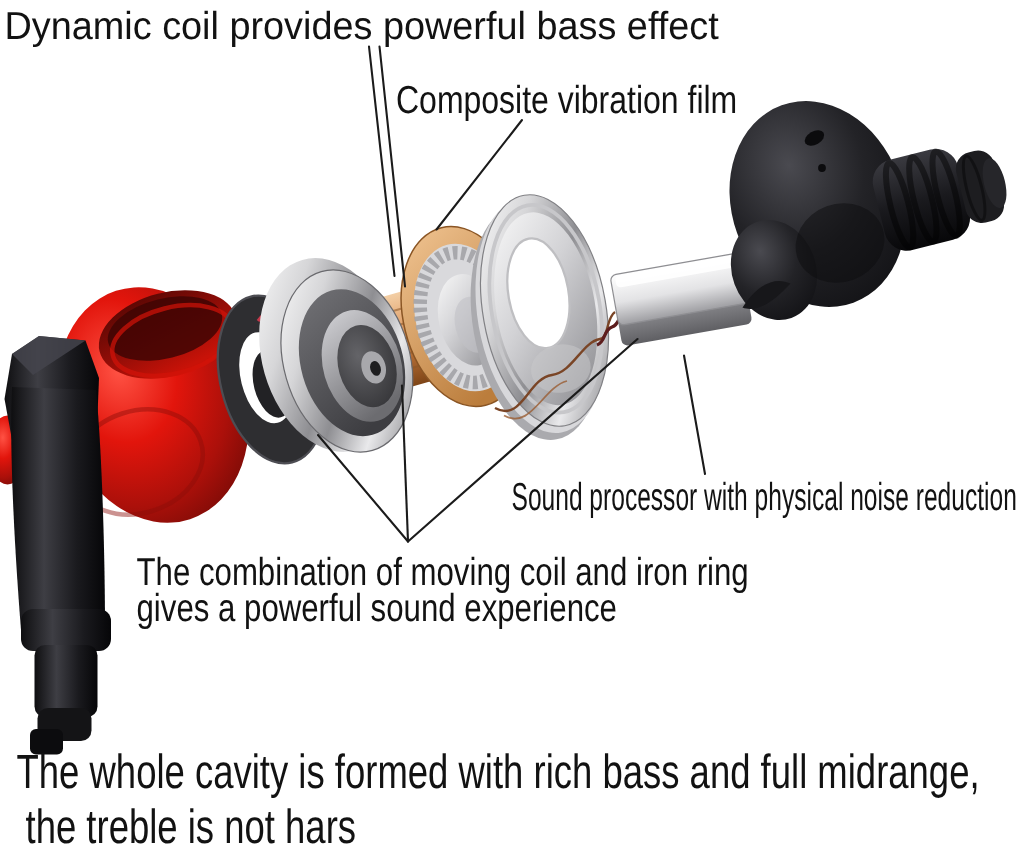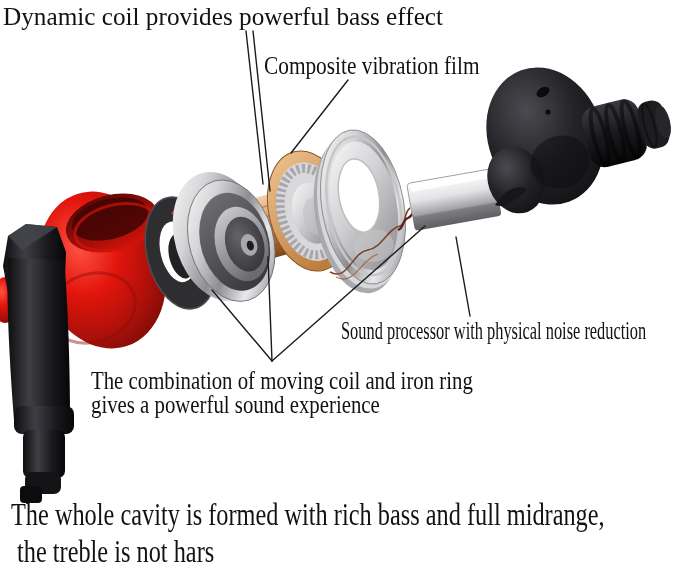--- a/index.html
+++ b/index.html
@@ -1,18 +1,18 @@
 <!DOCTYPE html>
 <html><head>
 <meta charset="utf-8">
 <style>
   html,body{margin:0;padding:0;background:#fff;}
   .canvas{
     position:relative;width:679px;height:568px;background:#ffffff;
-    overflow:hidden;font-family:Liberation Serif, serif;color:#141414;
+    overflow:hidden;font-family:Liberation Sans, sans-serif;color:#141414;
   }
   .illustration{position:absolute;left:0;top:0;width:679px;height:568px;}
   .label{
     position:absolute;white-space:nowrap;line-height:1.1;
     transform-origin:left top;color:#121212;
   }
   .lbl-dynamic{left:3px;top:3px;font-size:26px;transform:scaleX(0.97);}
   .lbl-film{left:264px;top:52px;font-size:26px;transform:scaleX(0.82);}
   .lbl-processor{left:341px;top:317px;font-size:26px;transform:scaleX(0.63);}
   .lbl-combo{left:91px;top:369px;font-size:26px;line-height:24px;transform:scaleX(0.80);}

